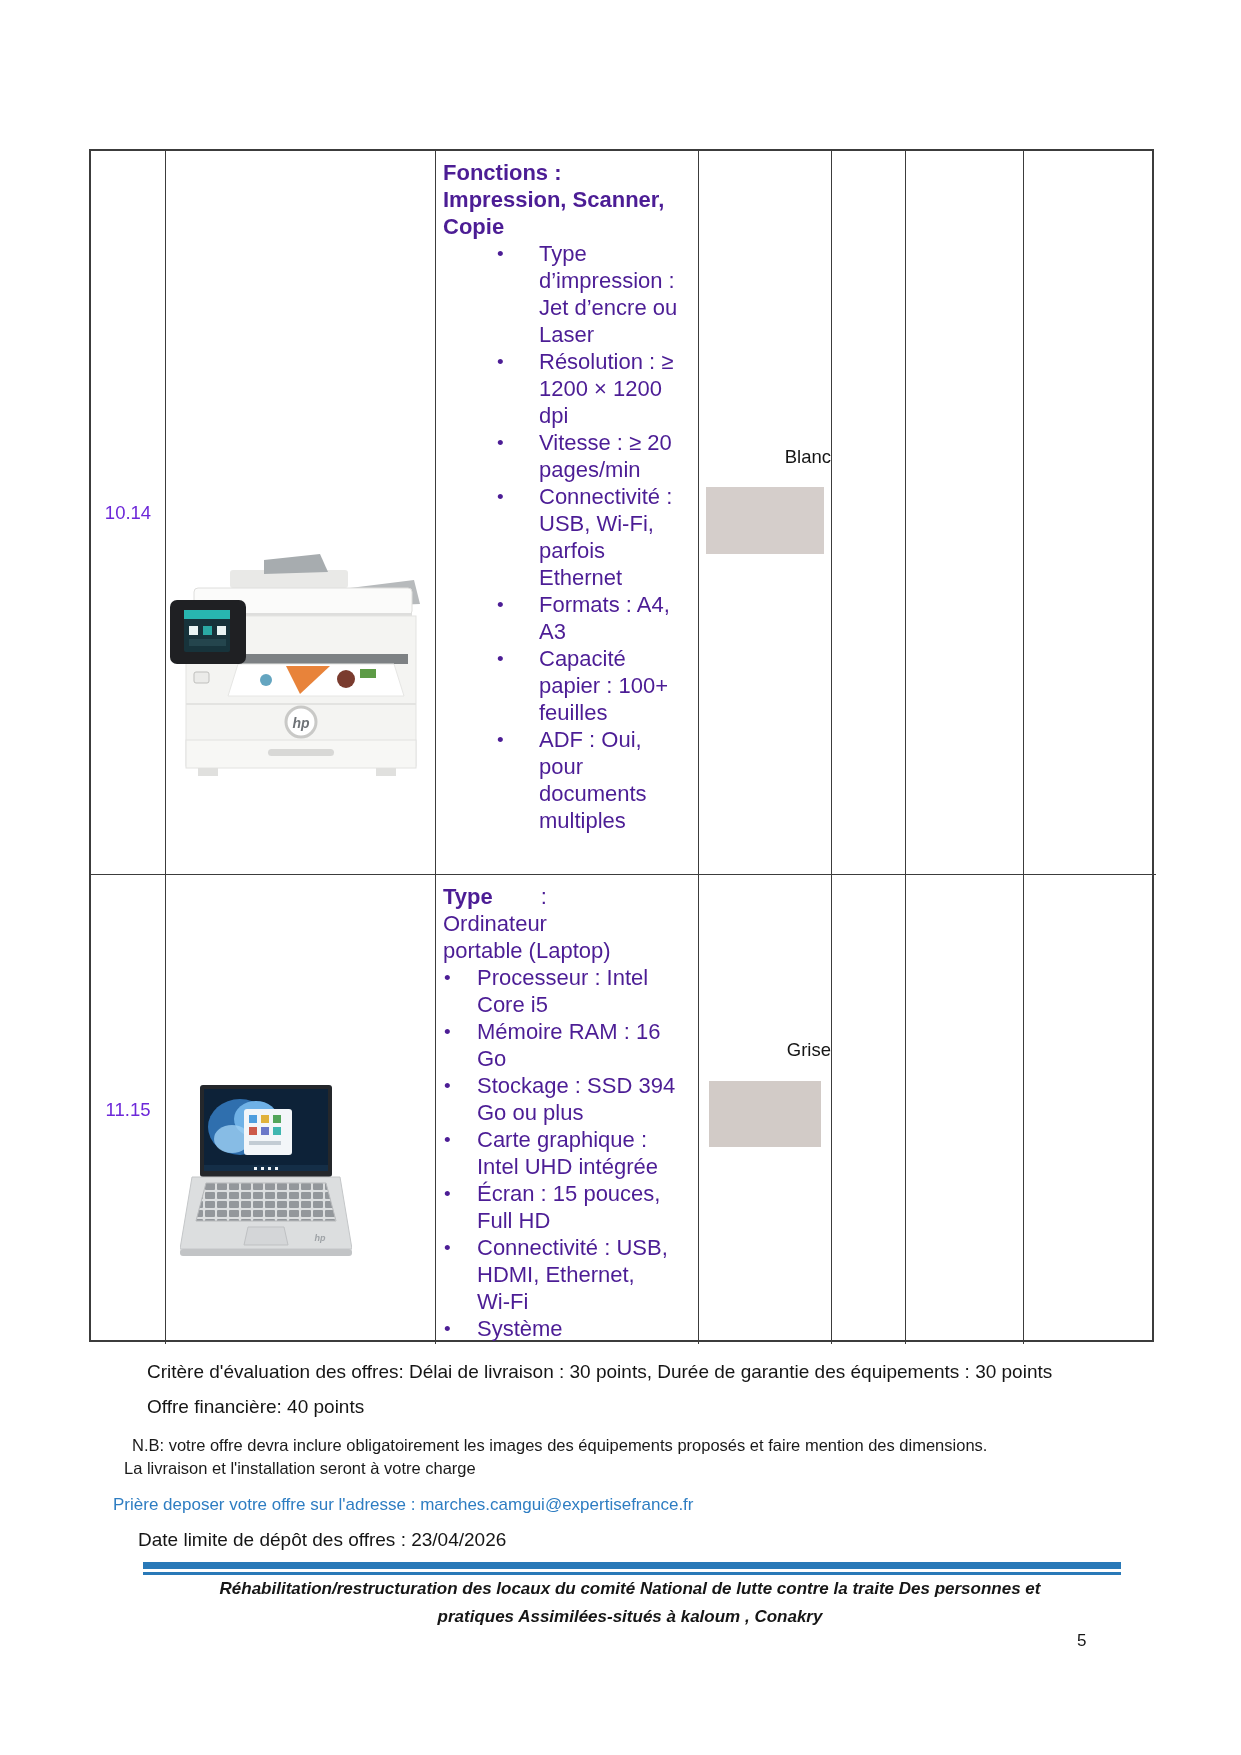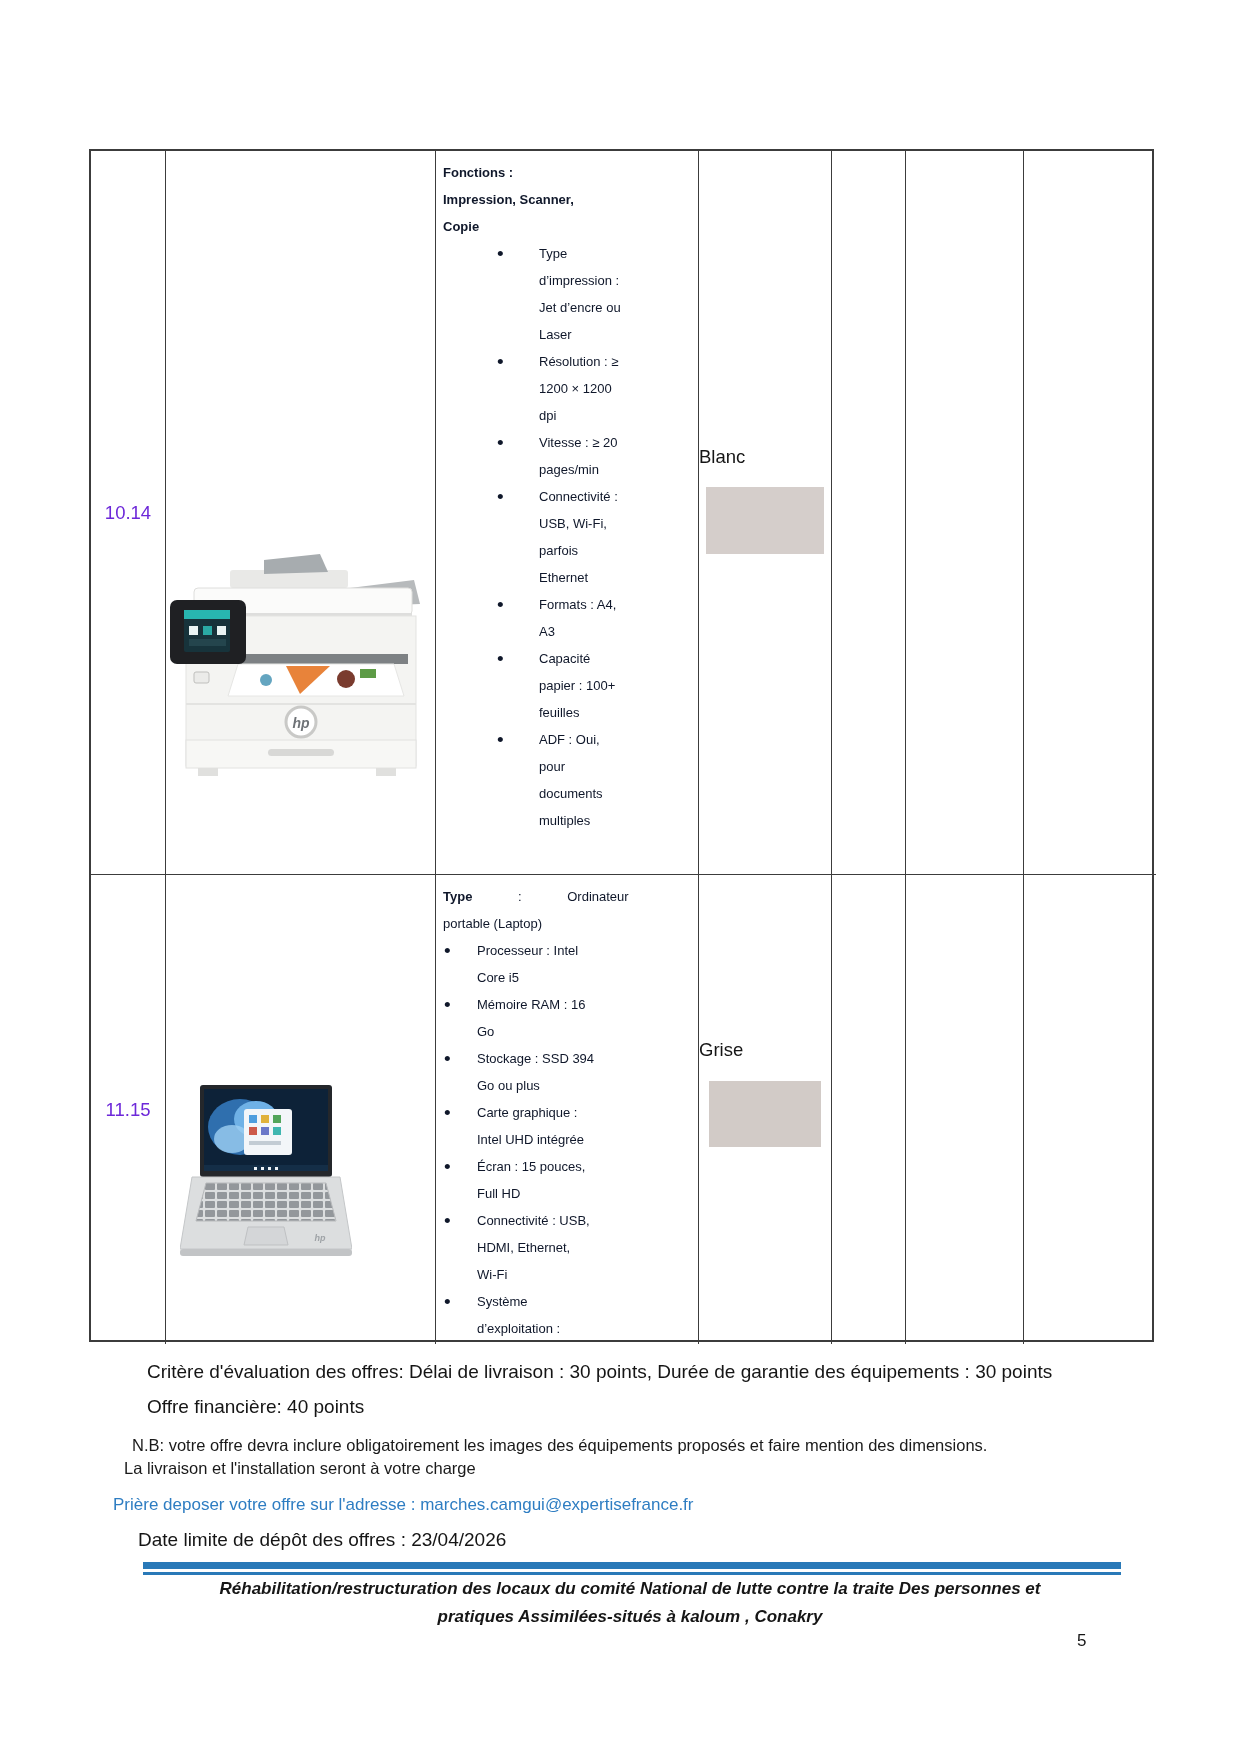--- a/index.html
+++ b/index.html
@@ -26,32 +26,32 @@
     border-right:1.5px solid #3c3c3c;
     border-bottom:1.5px solid #3c3c3c;
     box-sizing:border-box;
     overflow:hidden;
   }
   .cell.lastcol{border-right:none;}
   .cell.lastrow{border-bottom:none;}
   .numcell{display:flex;align-items:center;justify-content:center;
     font-size:18.5px;color:#6d28d9;}
   
-  .desccell{padding:8px 12px 0 7px;font-size:13px;line-height:27px;color:#0f172a;}
+  .desccell{padding:8px 12px 0 7px;font-size:22px;line-height:27px;color:#4c1d95;}
   .spec-heading{font-weight:bold;white-space:pre-line;}
   .desccell ul{margin:0;padding:0;list-style:none;}
   .desccell li{position:relative;white-space:pre-line;}
   .row1 li{padding-left:96px;}
   .row1 li::before{content:"•";position:absolute;left:54px;top:0;font-size:19px;}
   .row2 li{padding-left:34px;}
   .row2 li::before{content:"•";position:absolute;left:1px;top:0;font-size:19px;}
   .type-line1{word-spacing:42px;}
   .type-line1 b{font-weight:bold;}
   
-  .color-label{position:absolute;left:0;width:100%;text-align:left;
+  .color-label{position:absolute;left:0;width:100%;text-align:right;
     font-size:18.5px;color:#151515;}
   .swatch{position:absolute;left:50%;transform:translateX(-50%);}
   
   .product{position:absolute;}
   
   .abs{position:absolute;white-space:nowrap;}
   .note{font-size:19px;color:#151515;}
   .nb{font-size:16.5px;color:#1a1a1a;}
   .blue-line{font-size:17px;}
   .rulebar{position:absolute;left:143px;width:978px;}

